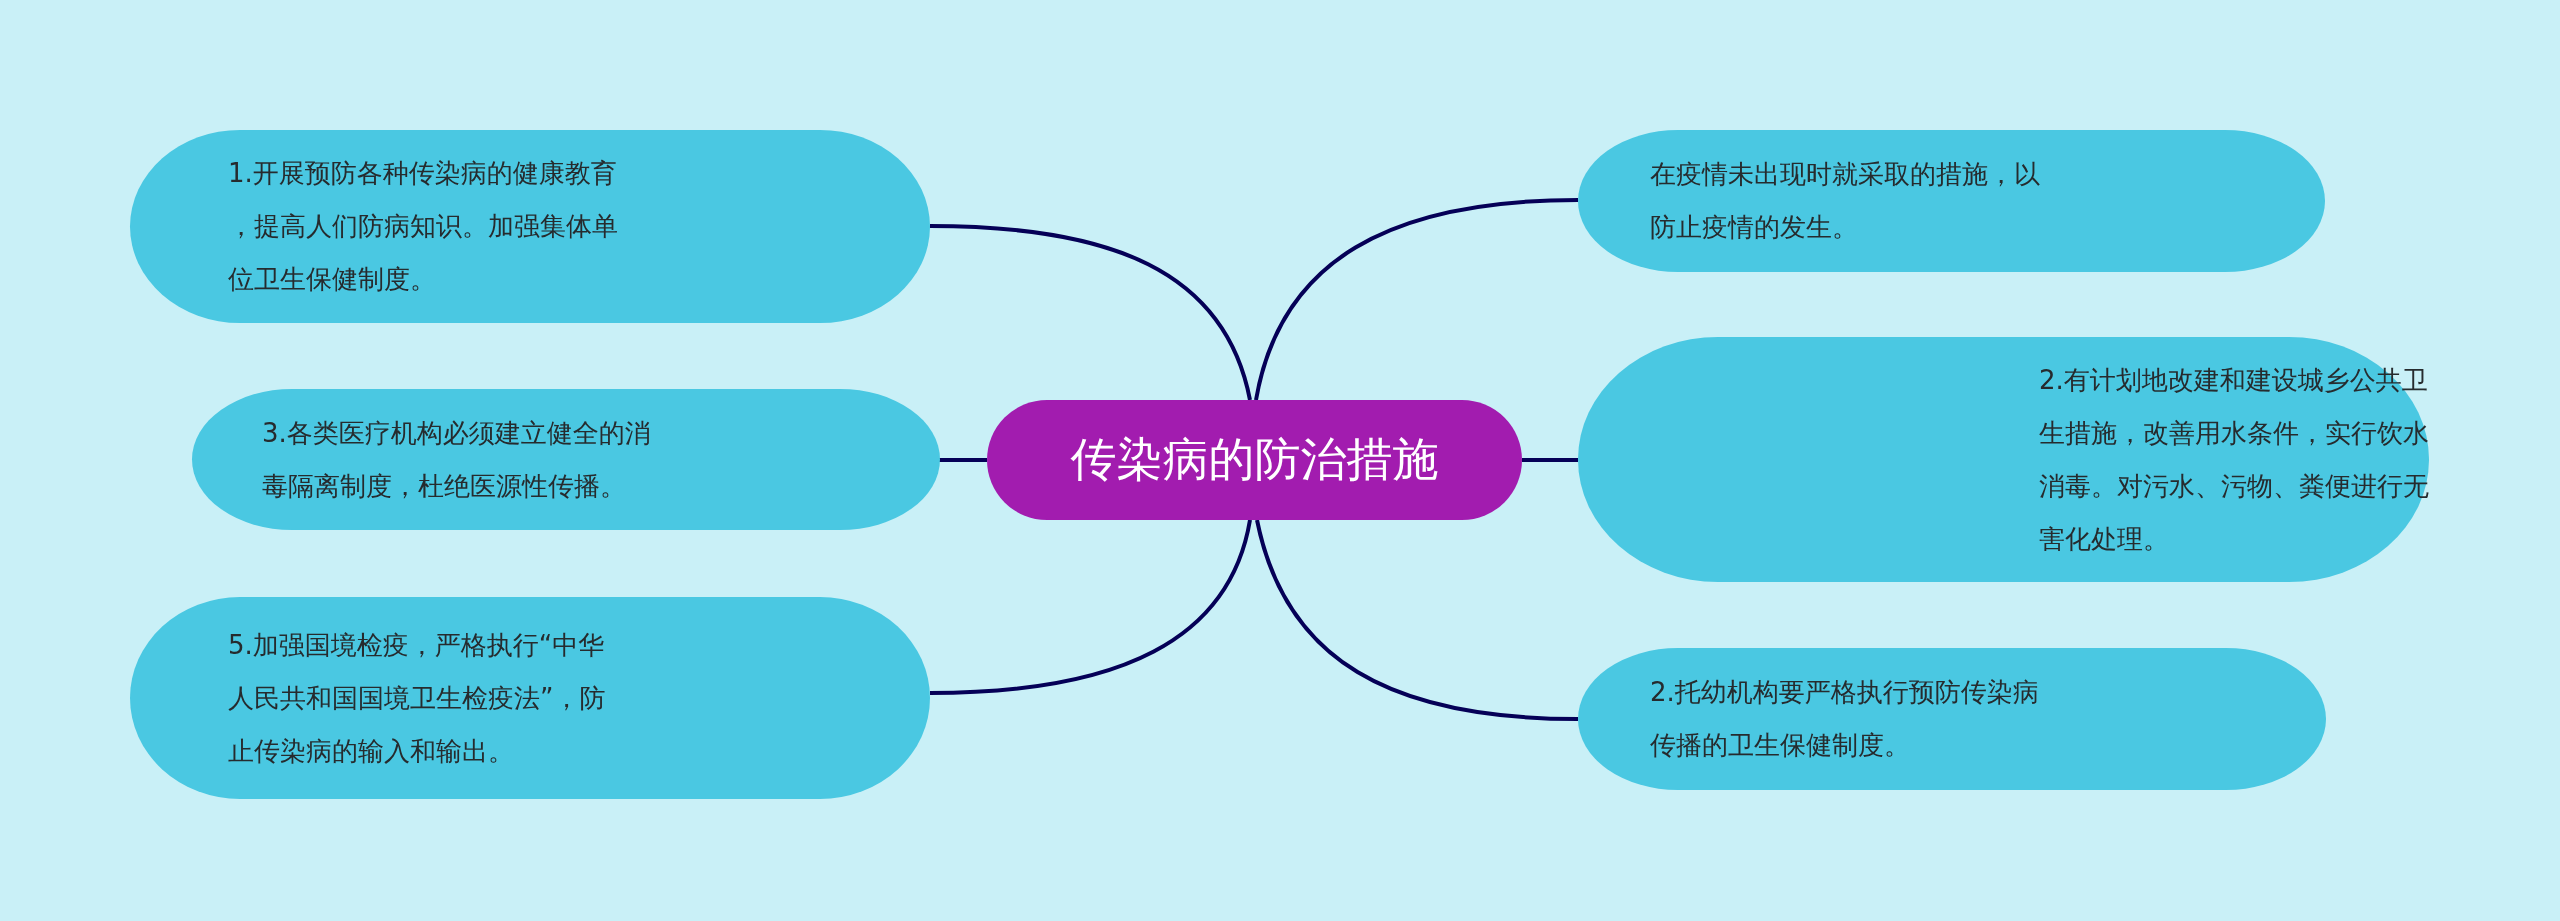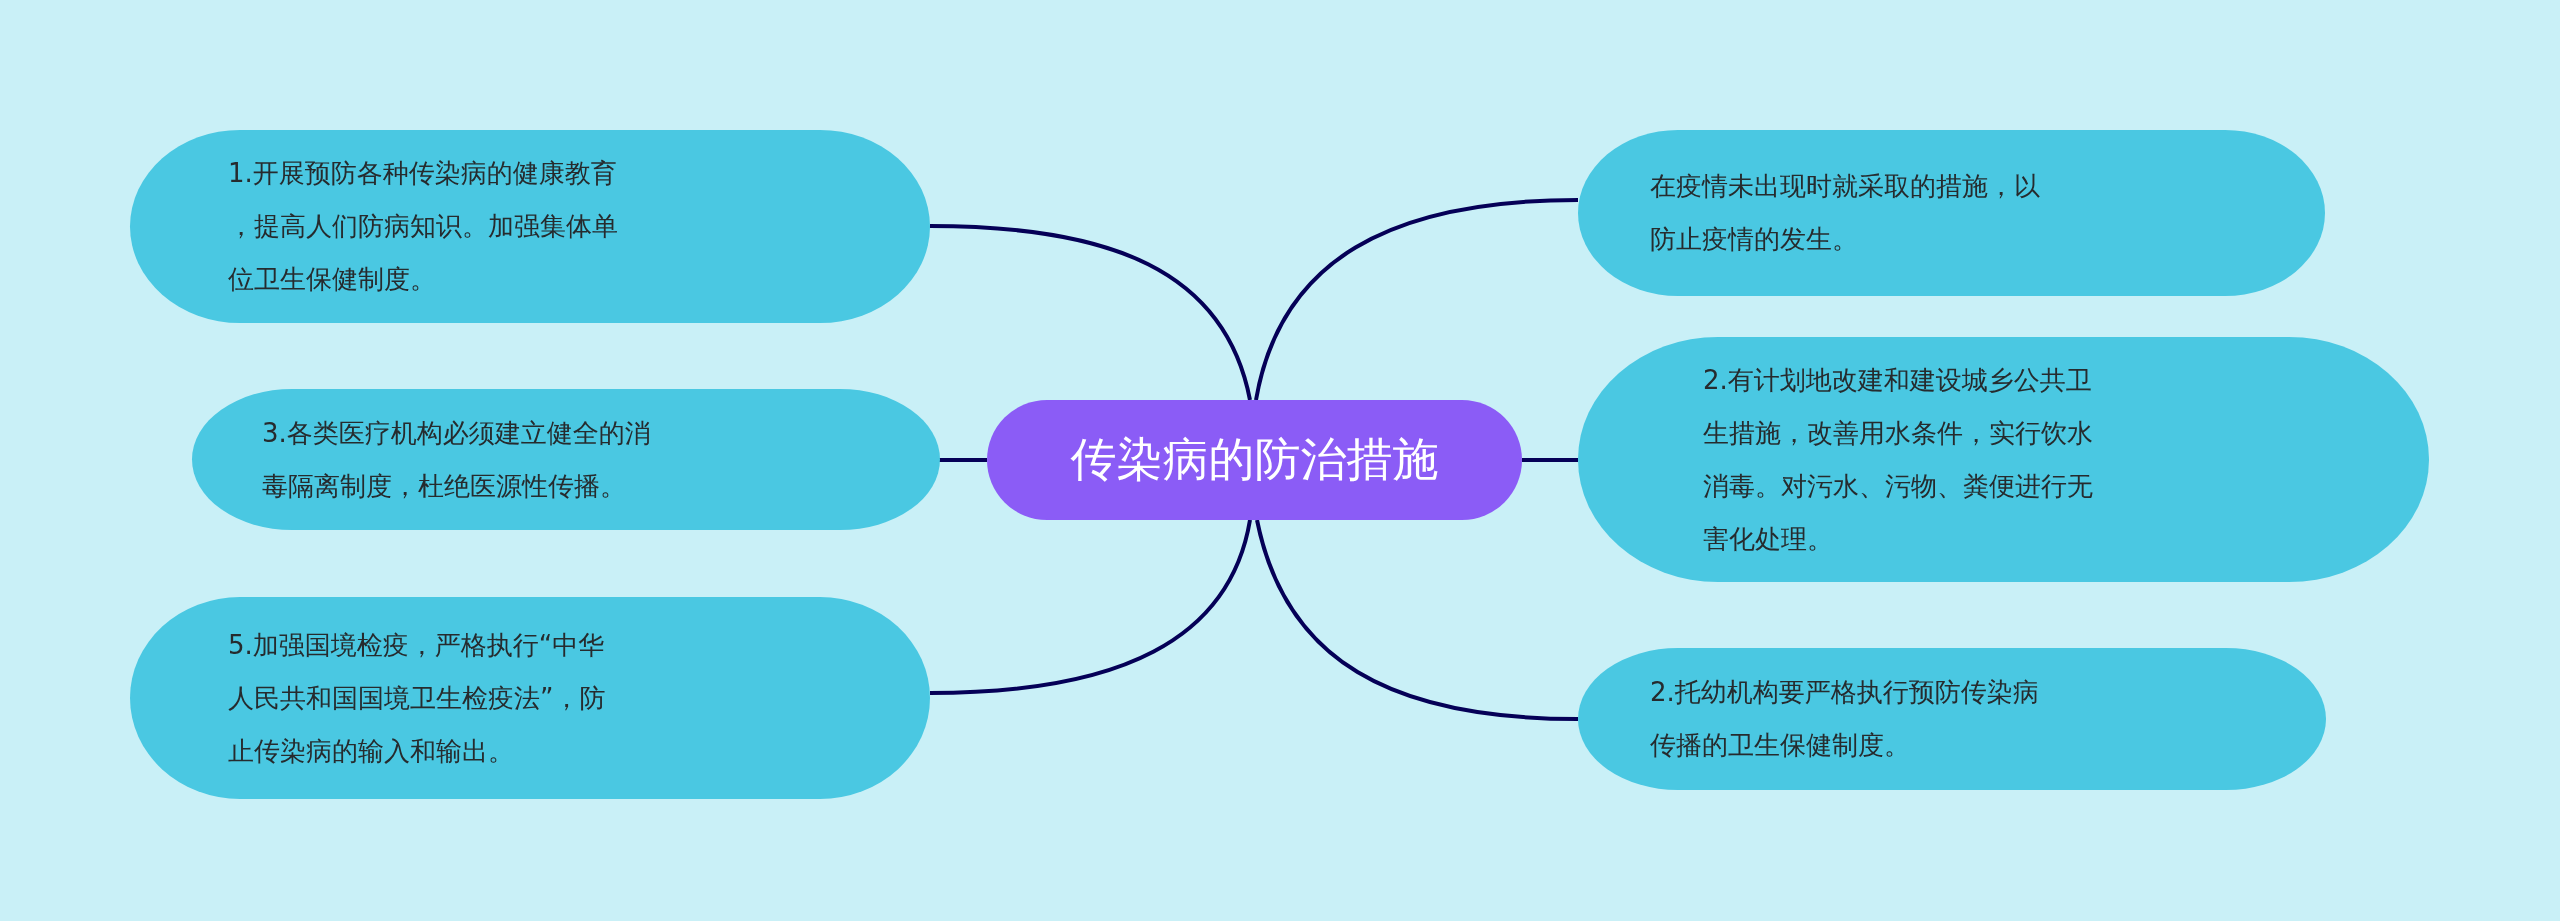--- a/index.html
+++ b/index.html
@@ -42,36 +42,36 @@
       display: block;
       white-space: pre-line;
       letter-spacing: 0px;
     }
     .center-node {
       position: absolute;
       left: 987px;
       top: 400px;
       width: 535px;
       height: 120px;
-      background: #8b5cf6;
+      background: #a21caf;
       color: #ffffff;
       border-radius: 60px;
       display: flex;
       align-items: center;
       justify-content: center;
       font-size: 46px;
       box-sizing: border-box;
     }
 
     
     #n1 { left: 130px;  top: 130px; width: 800px; height: 193px; padding-left: 98px; }
     #n3 { left: 192px;  top: 389px; width: 748px; height: 141px; padding-left: 70px; border-radius: 100px / 50%; }
     #n5 { left: 130px;  top: 597px; width: 800px; height: 202px; padding-left: 98px; }
-    #n0 { left: 1578px; top: 130px; width: 747px; height: 166px; padding-left: 72px; border-radius: 100px / 50%; }
-    #n2 { left: 1578px; top: 337px; width: 851px; height: 245px; padding-left: 125px; border-radius: 140px / 50%; }
+    #n0 { left: 1578px; top: 130px; width: 747px; height: 142px; padding-left: 72px; border-radius: 100px / 50%; }
+    #n2 { left: 1578px; top: 337px; width: 851px; height: 245px; padding-left: 125px; border-radius: 140px / 50%; justify-content: flex-end; }
     #n4 { left: 1578px; top: 648px; width: 748px; height: 142px; padding-left: 72px; border-radius: 100px / 50%; }
   </style>
 </head>
 <body>
 
 <div class="canvas">
 
   <svg class="connectors" viewBox="0 0 2560 921" xmlns="http://www.w3.org/2000/svg">
 
     <path d="M 1250 400 C 1225 270, 1110 226, 930 226" fill="none" stroke="#050057" stroke-width="4"></path>

